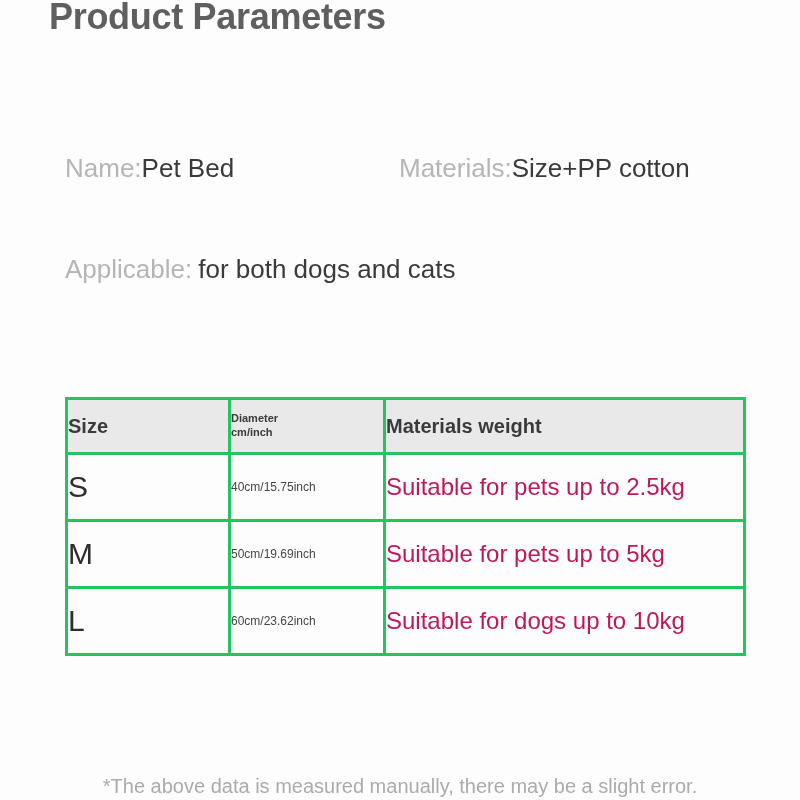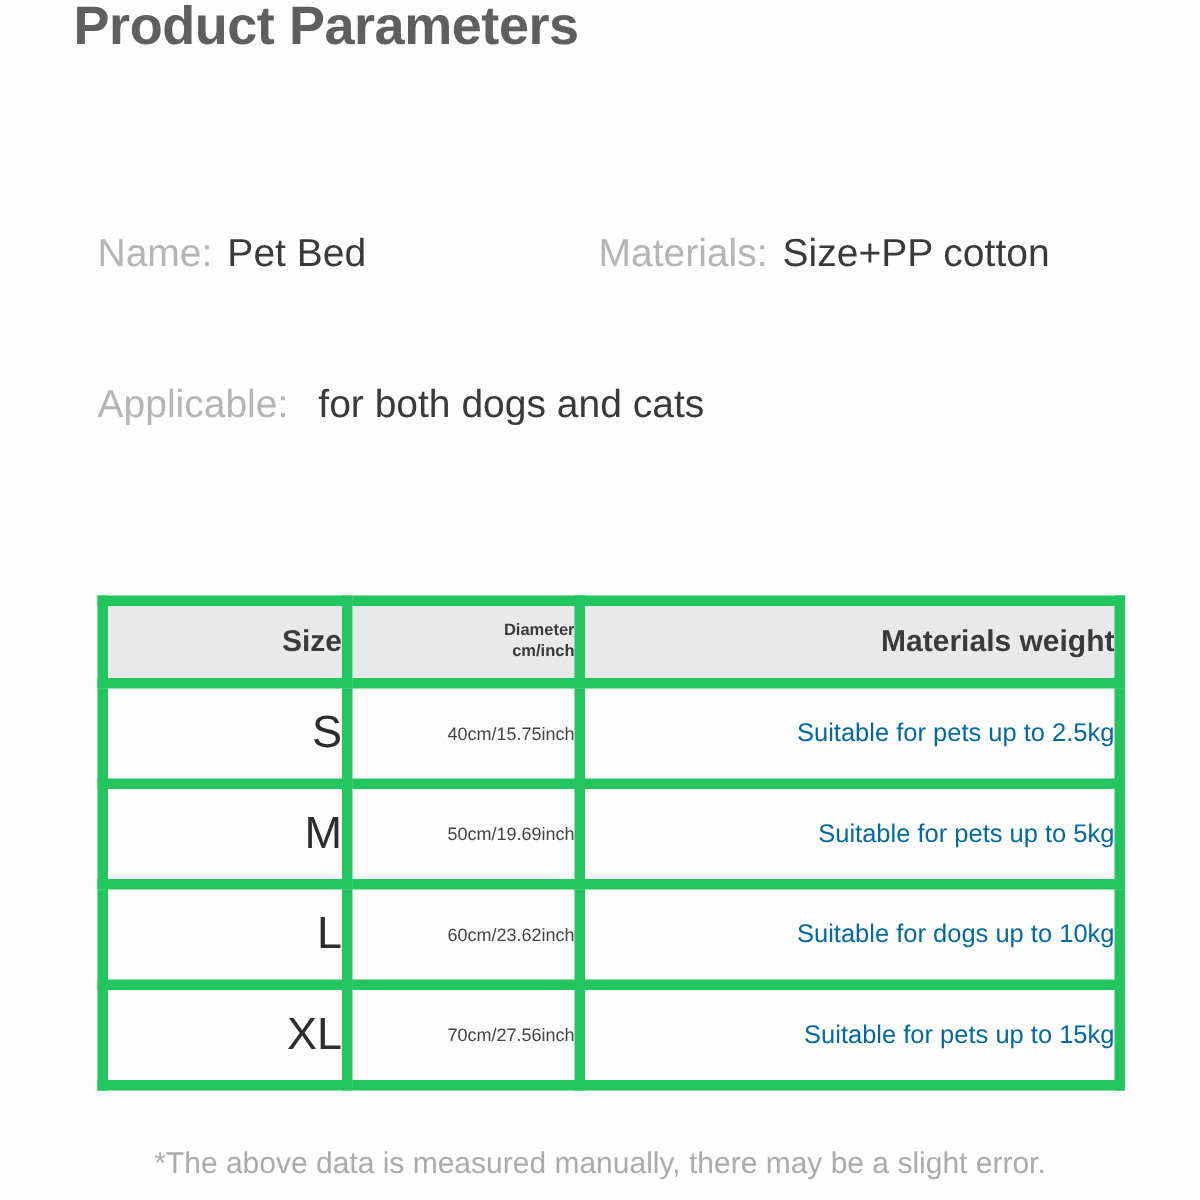--- a/index.html
+++ b/index.html
@@ -19,51 +19,51 @@
     font-weight: 700;
     letter-spacing: -0.3px;
     color: #5f5f5f;
   }
 
   .field { position: absolute; font-size: 26px; white-space: nowrap; }
   .field-name       { left: 65px;  top: 153px; }
   .field-materials  { left: 399px; top: 153px; }
   .field-applicable { left: 65px;  top: 254px; }
   .field .label { color: #b5b5b5; }
-  .field .value { color: #3a3a3a; margin-left: 10px; }
-  .field-applicable .value { margin-left: 20px; }
+  .field .value { color: #3a3a3a; margin-left: 0; }
+  .field-applicable .value { margin-left: 6px; }
 
   table.ptable {
     position: absolute;
     left: 65px; top: 397px;
     width: 678px;
     border-collapse: collapse;
     table-layout: fixed;
   }
   .ptable col.c-size     { width: 163px; }
   .ptable col.c-diameter { width: 155px; }
   .ptable col.c-weight   { width: 360px; }
   .ptable th, .ptable td {
-    border: 7px solid #22c55e;
-    text-align: right;
+    border: 3px solid #22c55e;
+    text-align: left;
     vertical-align: middle;
     padding: 0;
     overflow: hidden;
   }
   .ptable thead tr { height: 55px; background: #e9e9e9; }
   .ptable tbody tr { height: 67px; background: #fdfdfd; }
   .ptable th { font-size: 20px; font-weight: 700; color: #3a3a3a; }
   .ptable th.th-diameter { font-size: 11px; line-height: 1.25; white-space: pre-line; }
   .ptable td.td-size     { font-size: 30px; font-weight: 400; color: #2d2d2d; }
   .ptable td.td-diameter { font-size: 12px; color: #454545; }
-  .ptable td.td-weight   { font-size: 17px; color: #0369a1; }
+  .ptable td.td-weight   { font-size: 24px; color: #be185d; }
 
   .footnote {
     position: absolute;
-    left: 0; right: 0; bottom: 12px;
+    left: 0; right: 0; bottom: 2px;
     text-align: center;
     font-size: 20px;
     color: #ababab;
     white-space: nowrap;
   }
 </style>
 </head>
 <body>
 
 <h1 class="page-title">Product Parameters</h1>
@@ -103,21 +103,16 @@
     <tr>
       <td class="td-size">M</td>
       <td class="td-diameter">50cm/19.69inch</td>
       <td class="td-weight">Suitable for pets up to 5kg</td>
     </tr>
     <tr>
       <td class="td-size">L</td>
       <td class="td-diameter">60cm/23.62inch</td>
       <td class="td-weight">Suitable for dogs up to 10kg</td>
     </tr>
-    <tr>
-      <td class="td-size">XL</td>
-      <td class="td-diameter">70cm/27.56inch</td>
-      <td class="td-weight">Suitable for pets up to 15kg</td>
-    </tr>
   </tbody>
 </table>
 
 <div class="footnote">*The above data is measured manually, there may be a slight error.</div>
 
 </body></html>

